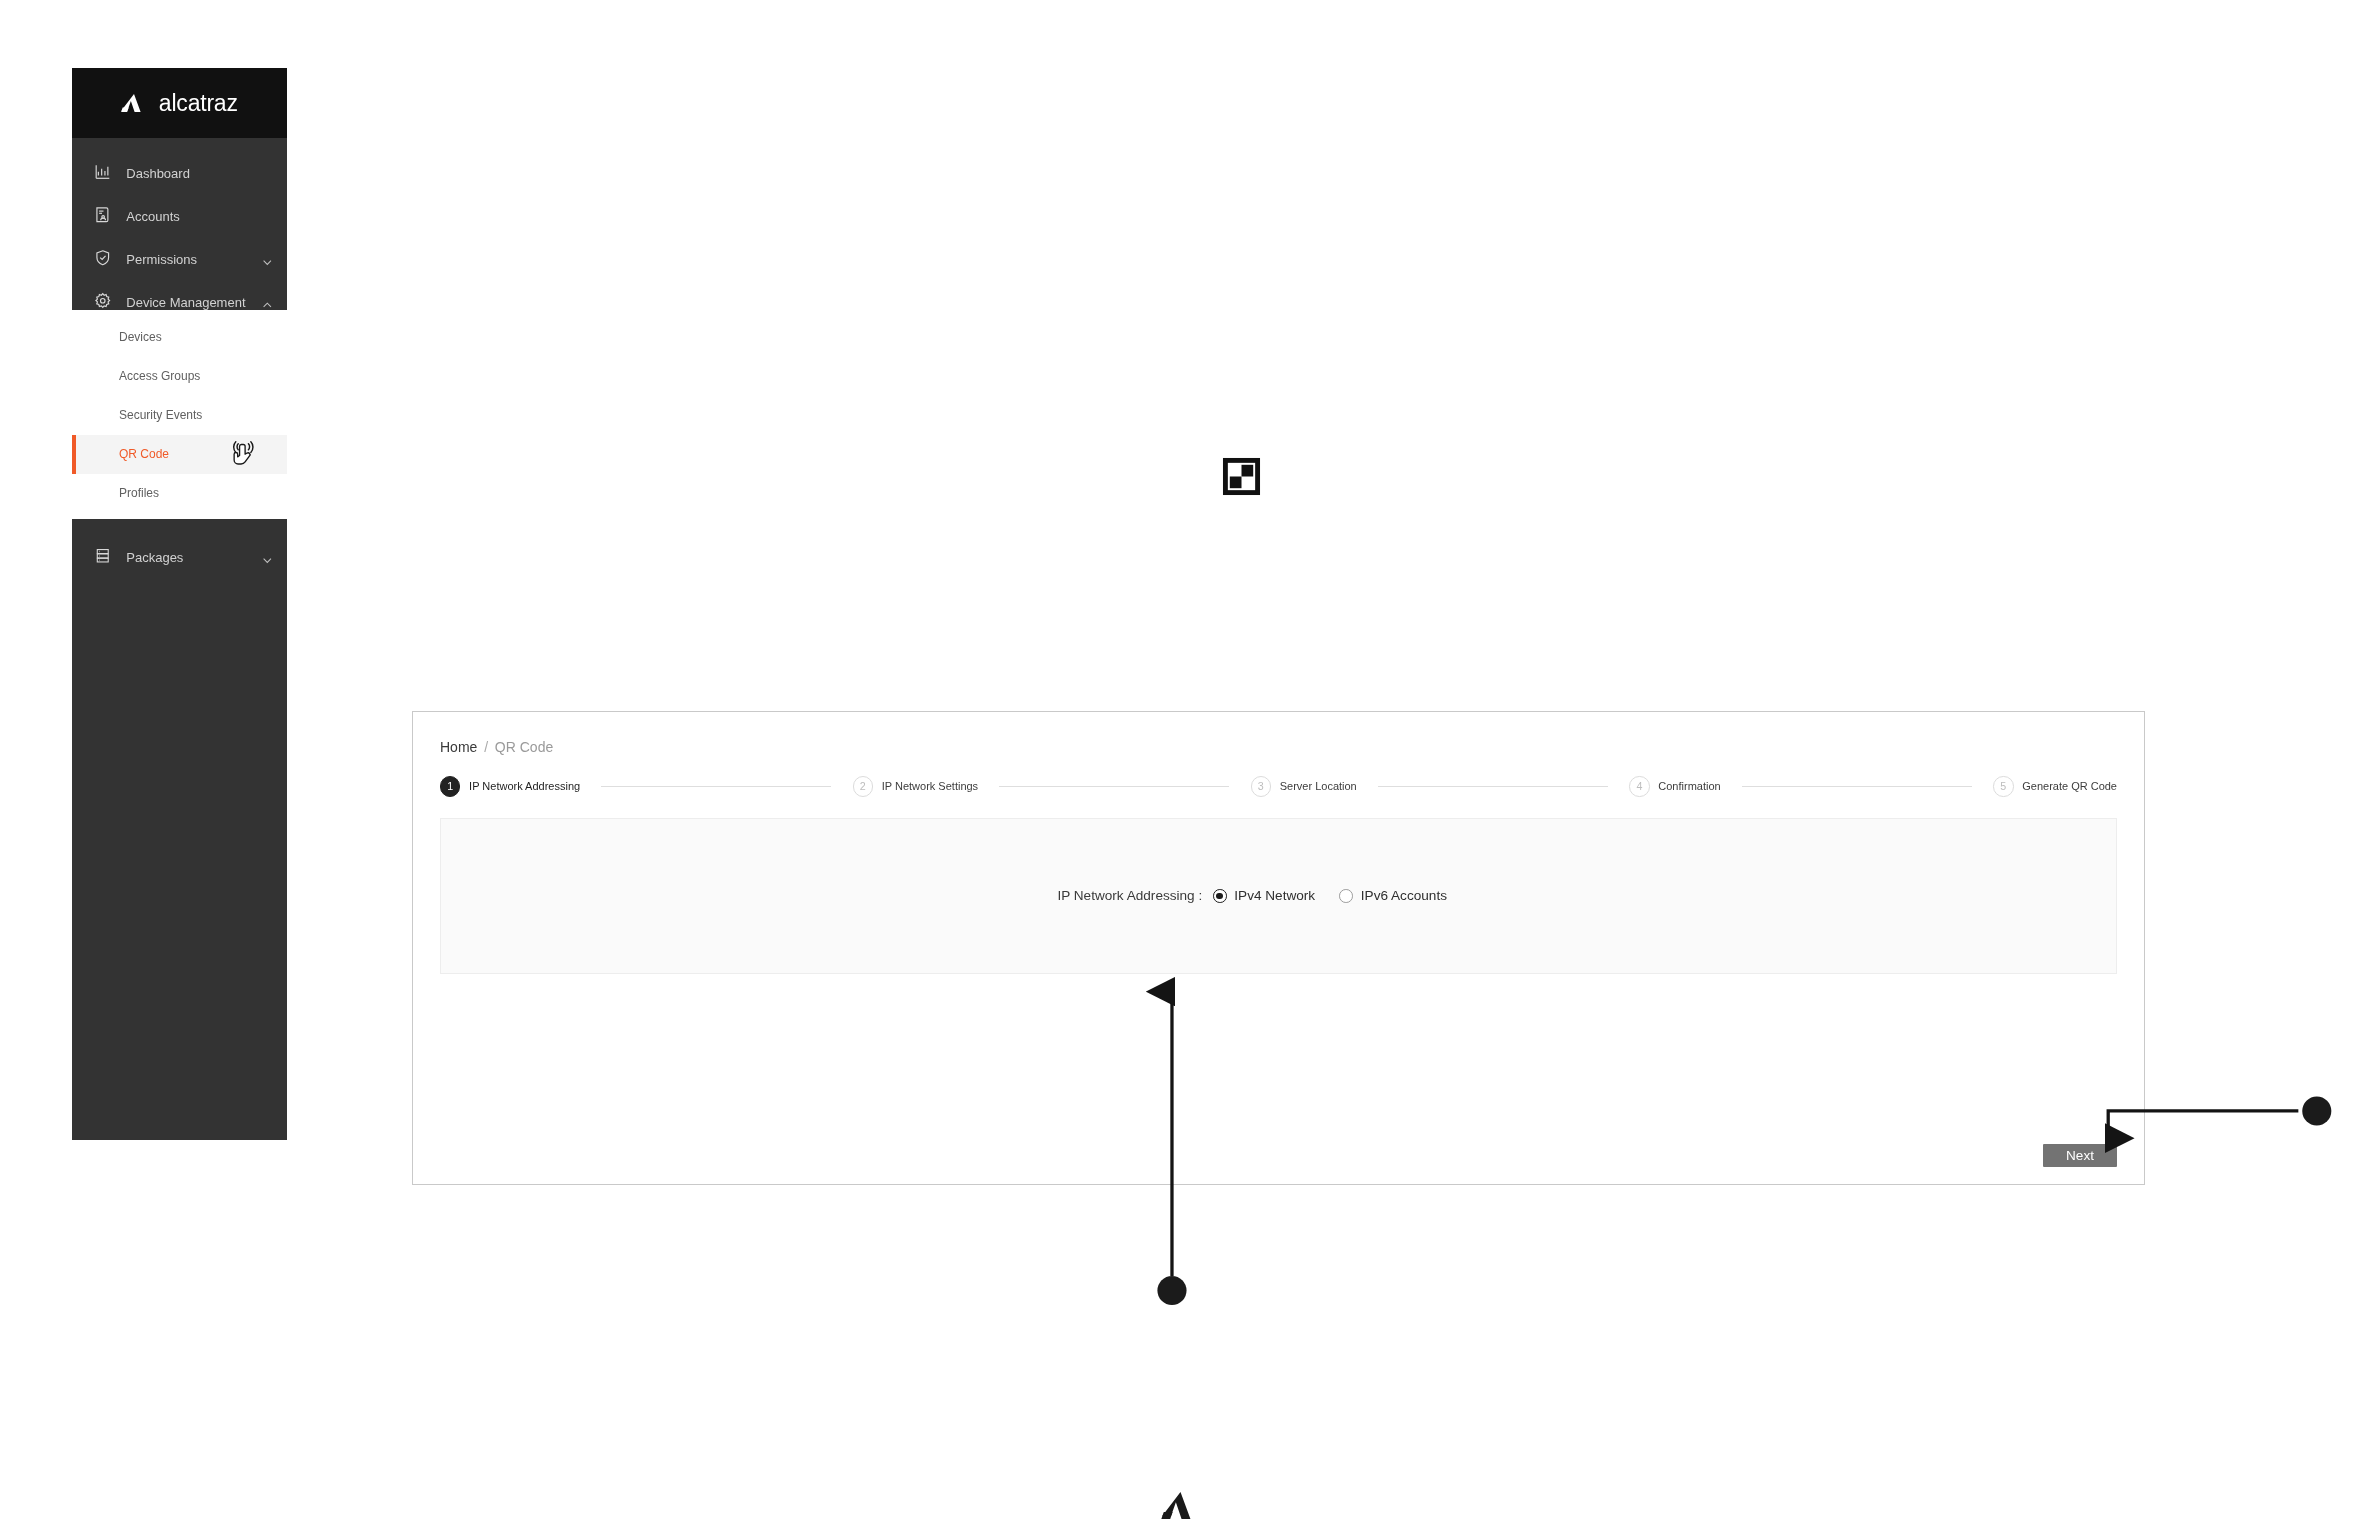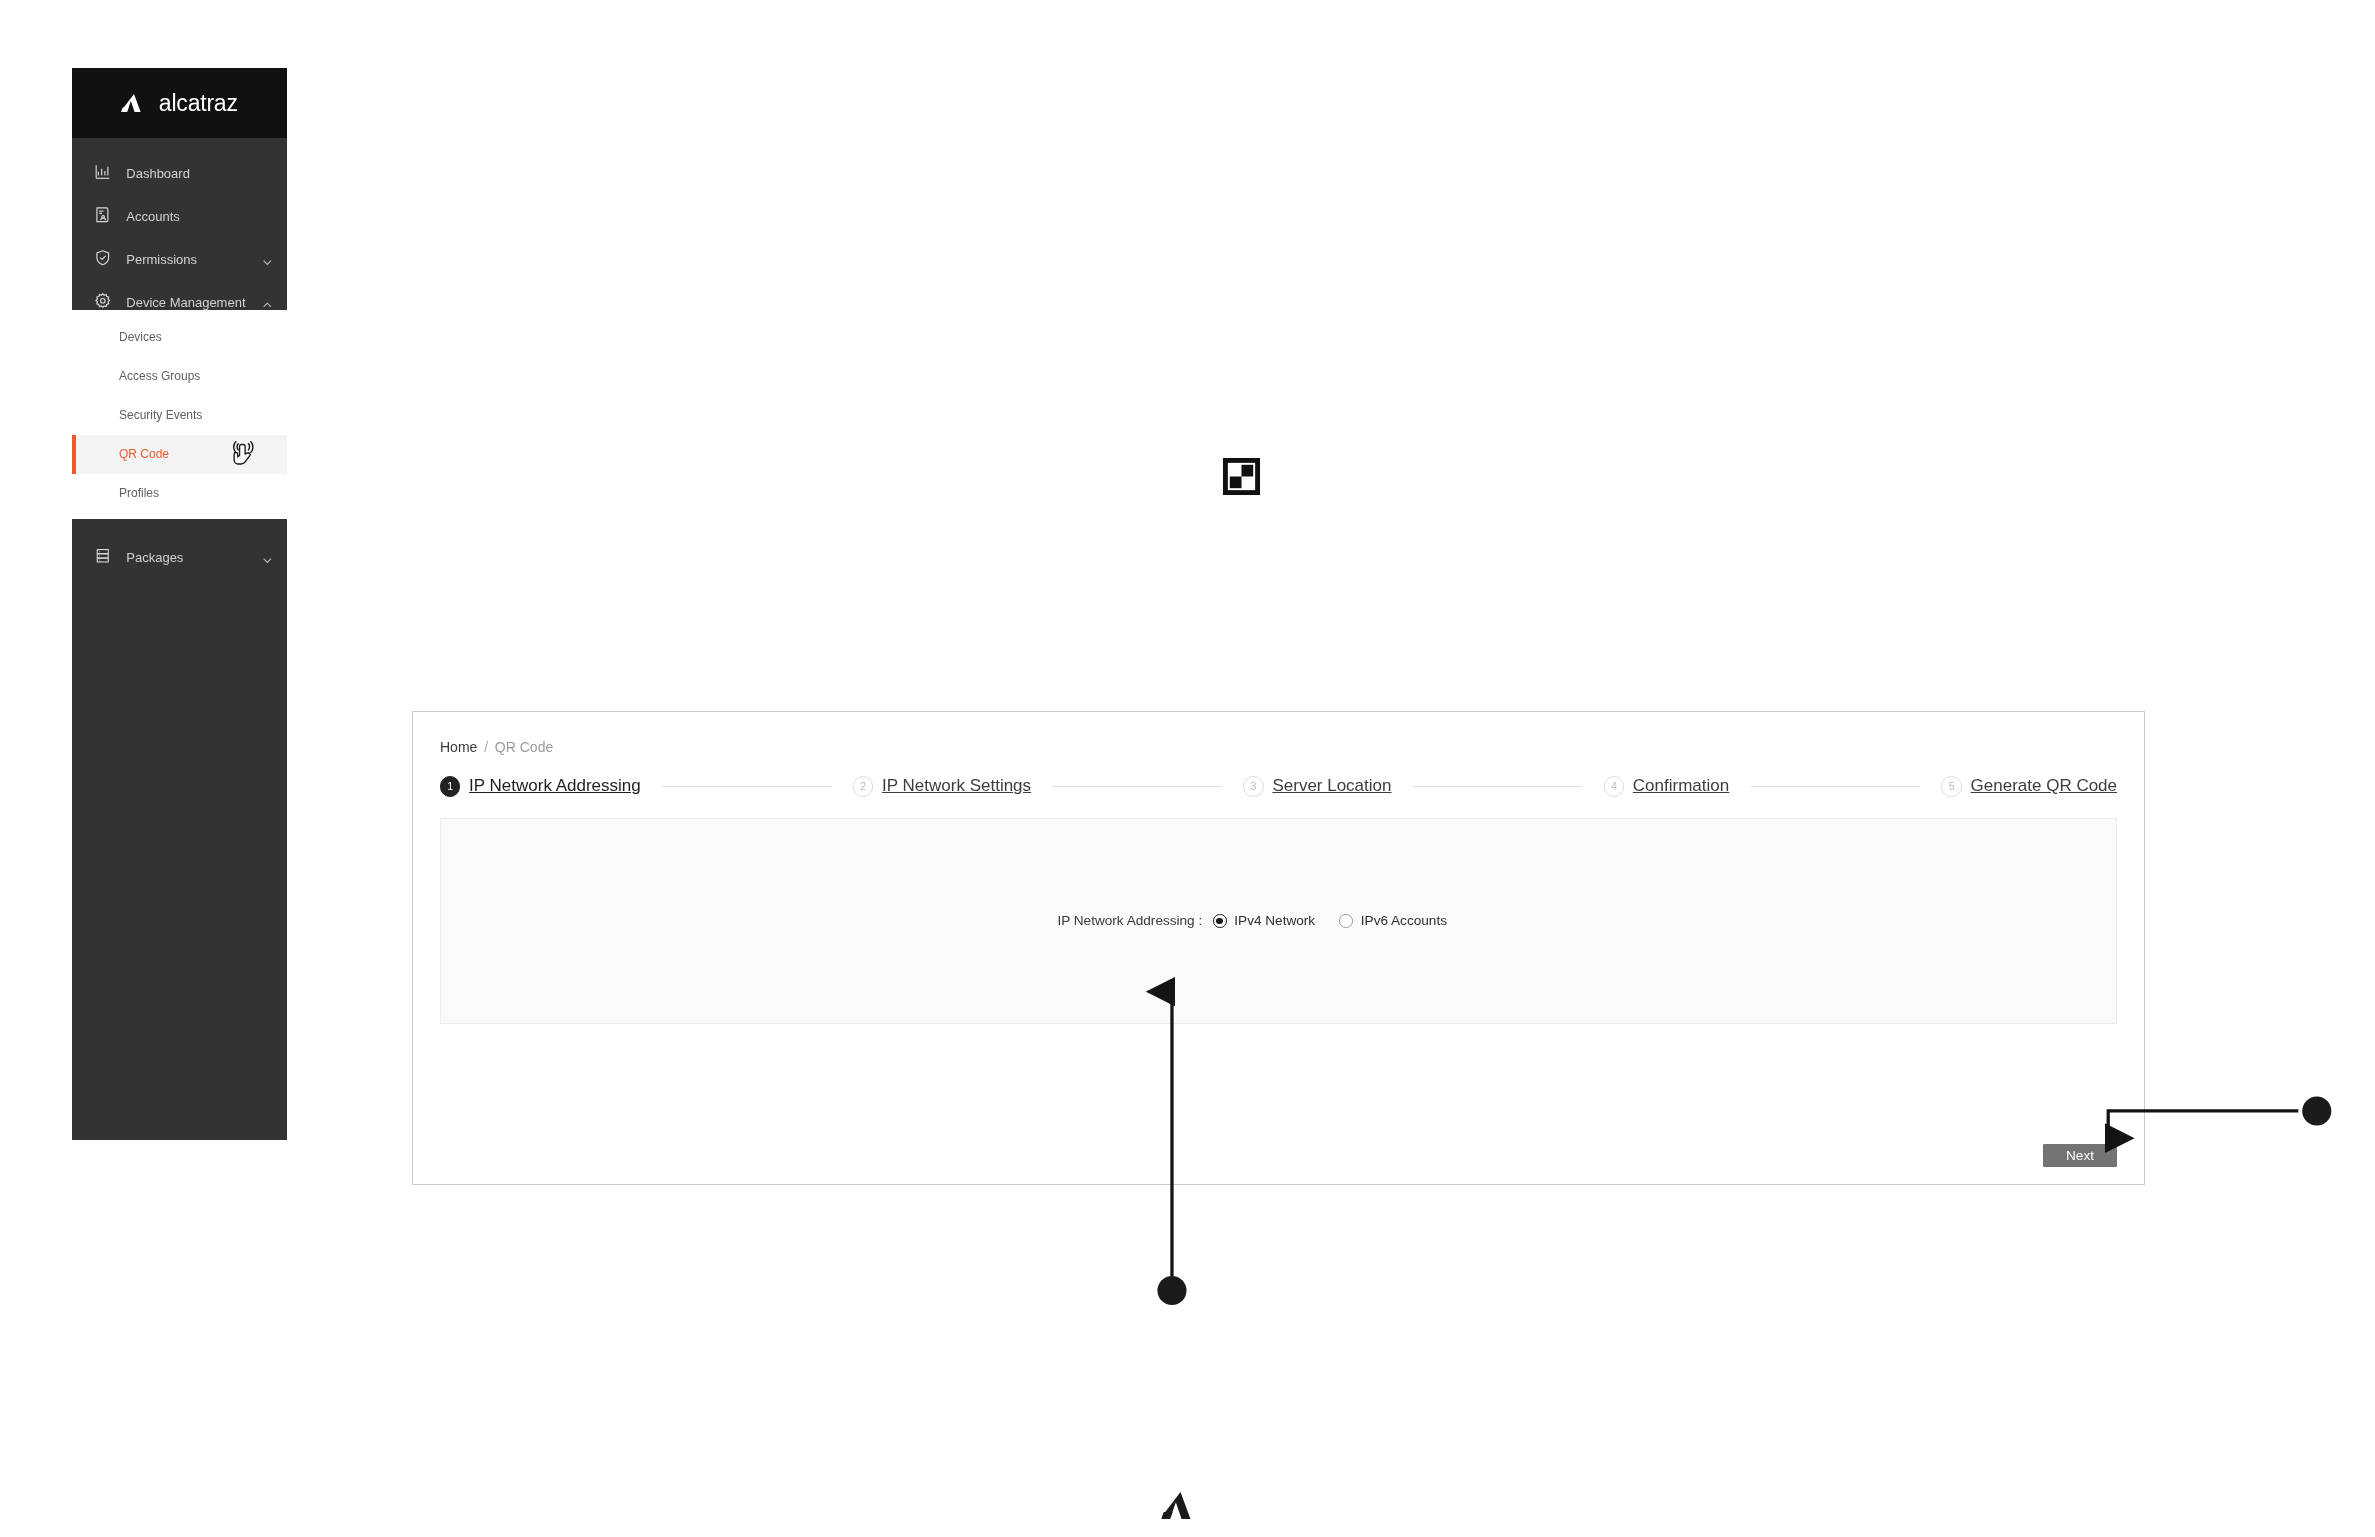--- a/index.html
+++ b/index.html
@@ -203,38 +203,37 @@
     background: #222222;
     color: #ffffff;
     border: 1px solid #222222;
   }
   .step.idle .step-num {
     background: #ffffff;
     color: #bdbdbd;
     border: 1px solid #dcdcdc;
   }
   .step-label {
-    font-size: 17px;
+    font-size: 11px;
     white-space: nowrap;
-    text-decoration: underline;
   }
   .step.active .step-label { color: #1f1f1f; }
   .step.idle  .step-label { color: #3d3d3d; }
   .step-line {
     flex: 1 1 auto;
     height: 1px;
     background: #dedede;
     margin: 0 21.3px;
     min-width: 19.4px;
   }
 
   
   .form-panel {
     margin-top: 21.3px;
-    height: 206px;
+    height: 156px;
     background: #fafafa;
     border: 1px solid #ededed;
     box-sizing: border-box;
     display: flex;
     align-items: center;
     justify-content: center;
   }
   .field-row {
     display: flex;
     align-items: center;

